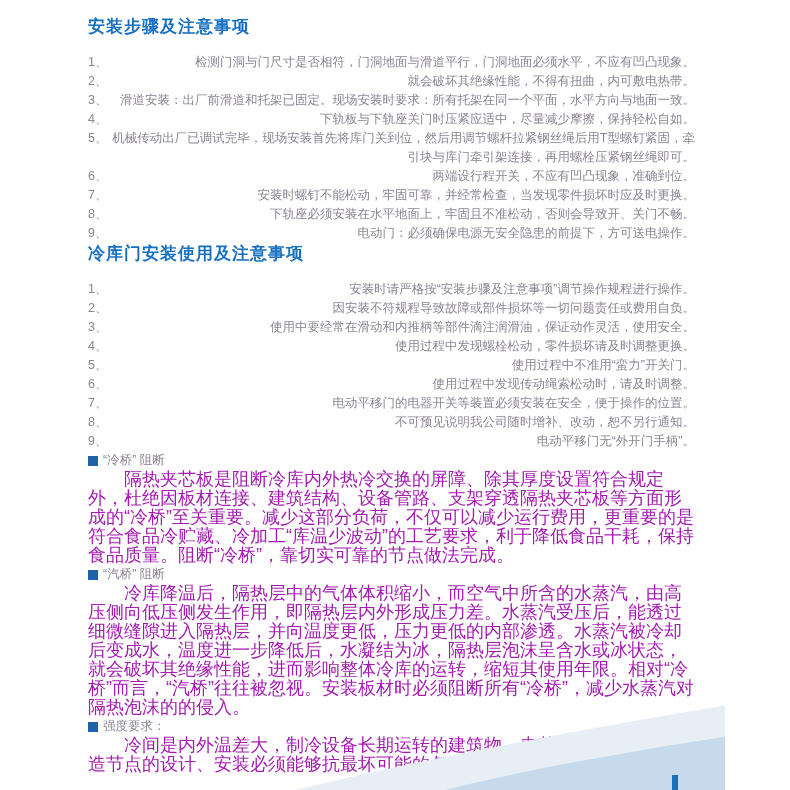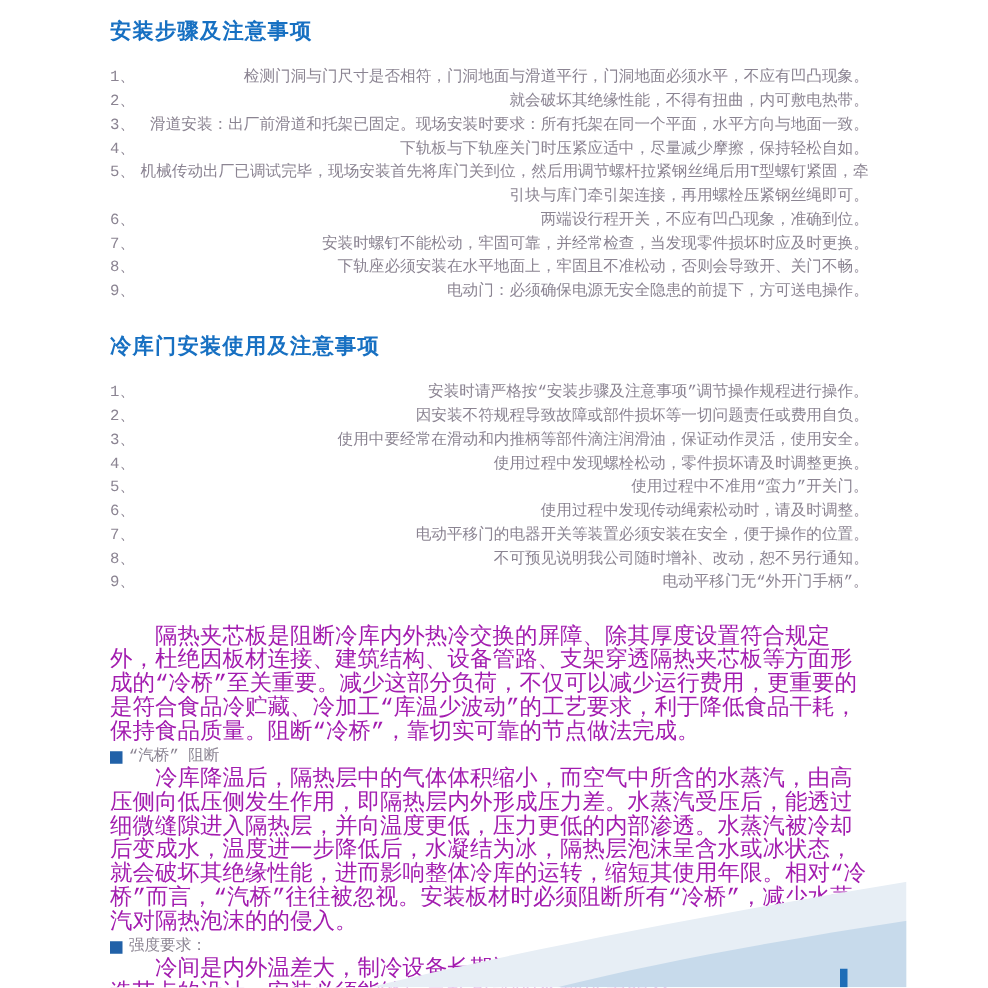--- a/index.html
+++ b/index.html
@@ -2,31 +2,31 @@
 <html><head>
 <meta charset="utf-8">
 <style>
   html, body { margin: 0; padding: 0; background: #ffffff; }
   .page {
     position: relative;
     width: 725px;
     height: 790px;
     background: #ffffff;
     overflow: hidden;
-    font-family: Liberation Mono, monospace;
+    font-family: Liberation Sans, sans-serif;
     color: #8b8492;
   }
   .content {
     position: absolute;
     left: 88px;
     top: 16px;
     right: 30px;
   }
   .section { margin: 0; }
-  .section + .section { margin-top: 25px; }
+  .section + .section { }
   .section-title {
     margin: 0 0 15px 0;
     font-size: 17px;
     font-weight: bold;
     color: #1770c2;
     letter-spacing: 1px;
     line-height: 22px;
   }
   .num-list { margin: 0; padding: 0; list-style: none; }
   .num-list li {
@@ -162,20 +162,24 @@
           </li>
         <li>
             <span class="num">9、</span>
             <span class="txt">电动平移门无“外开门手柄”。</span>
           </li>
       </ul>
     </div>
 
     <div class="section">
 
+      <div class="block-heading">
+        <span class="sq"></span>
+        <span>“冷桥” 阻断</span>
+      </div>
       <p class="block-para">隔热夹芯板是阻断冷库内外热冷交换的屏障、除其厚度设置符合规定外，杜绝因板材连接、建筑结构、设备管路、支架穿透隔热夹芯板等方面形成的“冷桥”至关重要。减少这部分负荷，不仅可以减少运行费用，更重要的是符合食品冷贮藏、冷加工“库温少波动”的工艺要求，利于降低食品干耗，保持食品质量。阻断“冷桥”，靠切实可靠的节点做法完成。</p>
 
       <div class="block-heading">
         <span class="sq"></span>
         <span>“汽桥” 阻断</span>
       </div>
       <p class="block-para">冷库降温后，隔热层中的气体体积缩小，而空气中所含的水蒸汽，由高压侧向低压侧发生作用，即隔热层内外形成压力差。水蒸汽受压后，能透过细微缝隙进入隔热层，并向温度更低，压力更低的内部渗透。水蒸汽被冷却后变成水，温度进一步降低后，水凝结为冰，隔热层泡沫呈含水或冰状态，就会破坏其绝缘性能，进而影响整体冷库的运转，缩短其使用年限。相对“冷桥”而言，“汽桥”往往被忽视。安装板材时必须阻断所有“冷桥”，减少水蒸汽对隔热泡沫的的侵入。</p>
 
       <div class="block-heading">
         <span class="sq"></span>

